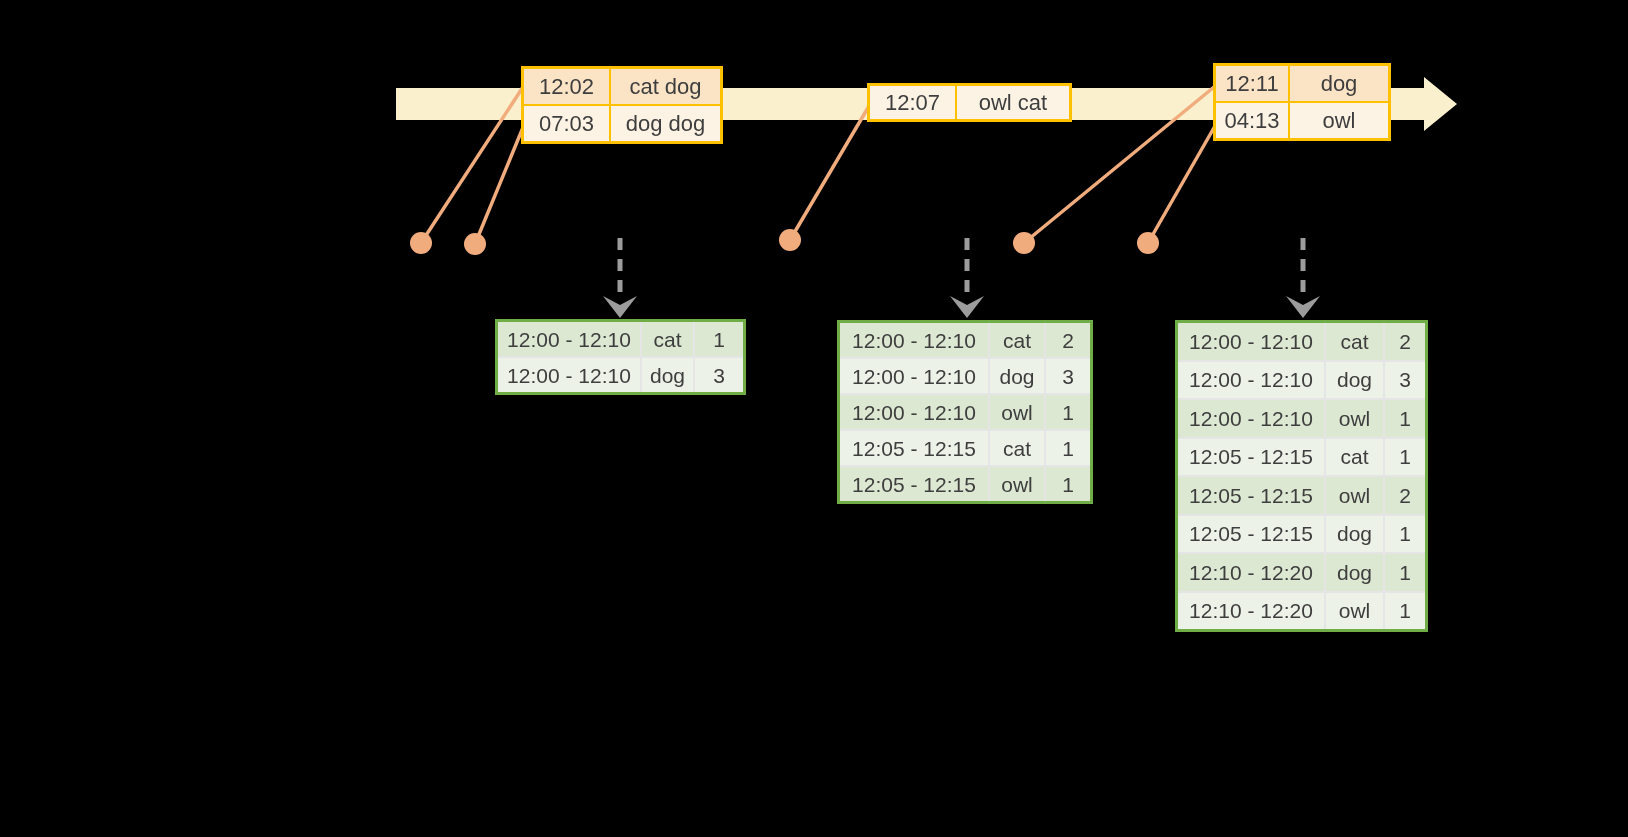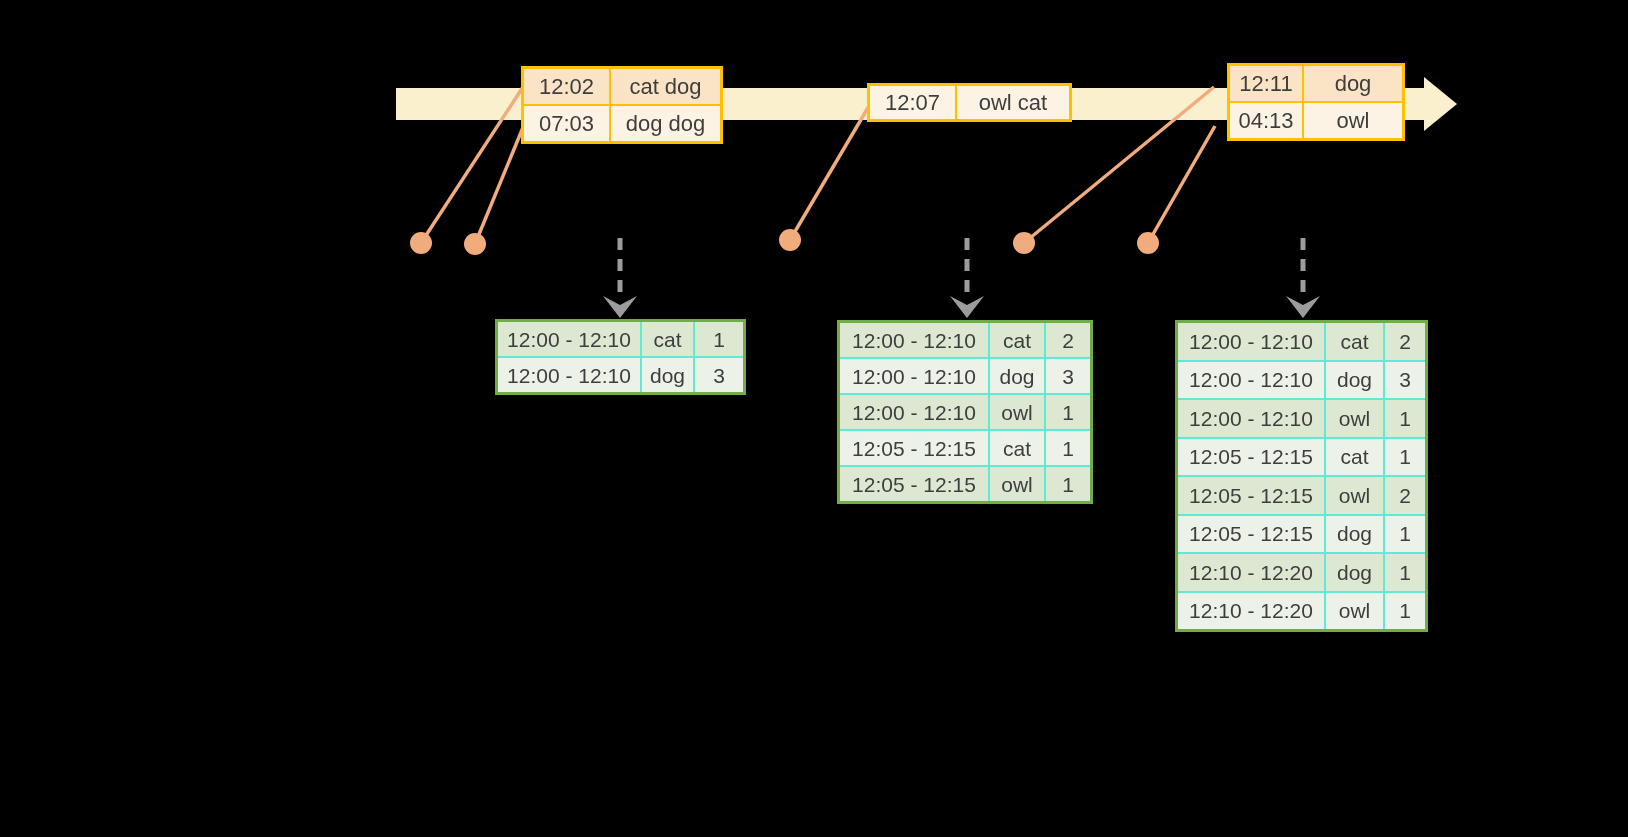--- a/index.html
+++ b/index.html
@@ -3,25 +3,25 @@
 <meta charset="utf-8">
 <style>
   html,body{margin:0;padding:0;background:#000;}
   .canvas{position:relative;width:1628px;height:837px;background:#000;overflow:hidden;
           font-family:"Liberation Sans",sans-serif;}
   .overlay{position:absolute;left:0;top:0;z-index:1;}
 
   
   .tbl{position:absolute;display:grid;gap:2px;z-index:2;box-sizing:content-box;}
   .et{background:#FFC000;border:3px solid #FFC000;}
-  .gt{background:#5eead4;border:3px solid #70AD47;}
+  .gt{background:#e5e5e5;border:3px solid #70AD47;}
 
   .et1{left:521px;top:66px;grid-template-columns:85px 109px;grid-auto-rows:35px;}
   .et2{left:867px;top:83px;grid-template-columns:85px 112px;grid-auto-rows:33px;}
-  .et3{left:1213px;top:63px;grid-template-columns:72px 98px;grid-auto-rows:35px;margin-left:14px;}
+  .et3{left:1213px;top:63px;grid-template-columns:72px 98px;grid-auto-rows:35px;}
 
   .gtA{left:495px;top:319px;grid-template-columns:142px 51px 48px;grid-auto-rows:34px;}
   .gtB{left:837px;top:320px;grid-template-columns:148px 54px 44px;grid-auto-rows:34px;}
   .gtC{left:1175px;top:320px;grid-template-columns:146px 57px 40px;grid-auto-rows:36.5px;}
 
   .cell{display:flex;align-items:center;justify-content:center;
         color:#3E3E3E;font-size:22px;line-height:1;white-space:nowrap;}
   .gt .cell{font-size:21px;}
   .od{background:#FBE3C5;}   
   .ol{background:#FDF3E4;}   

